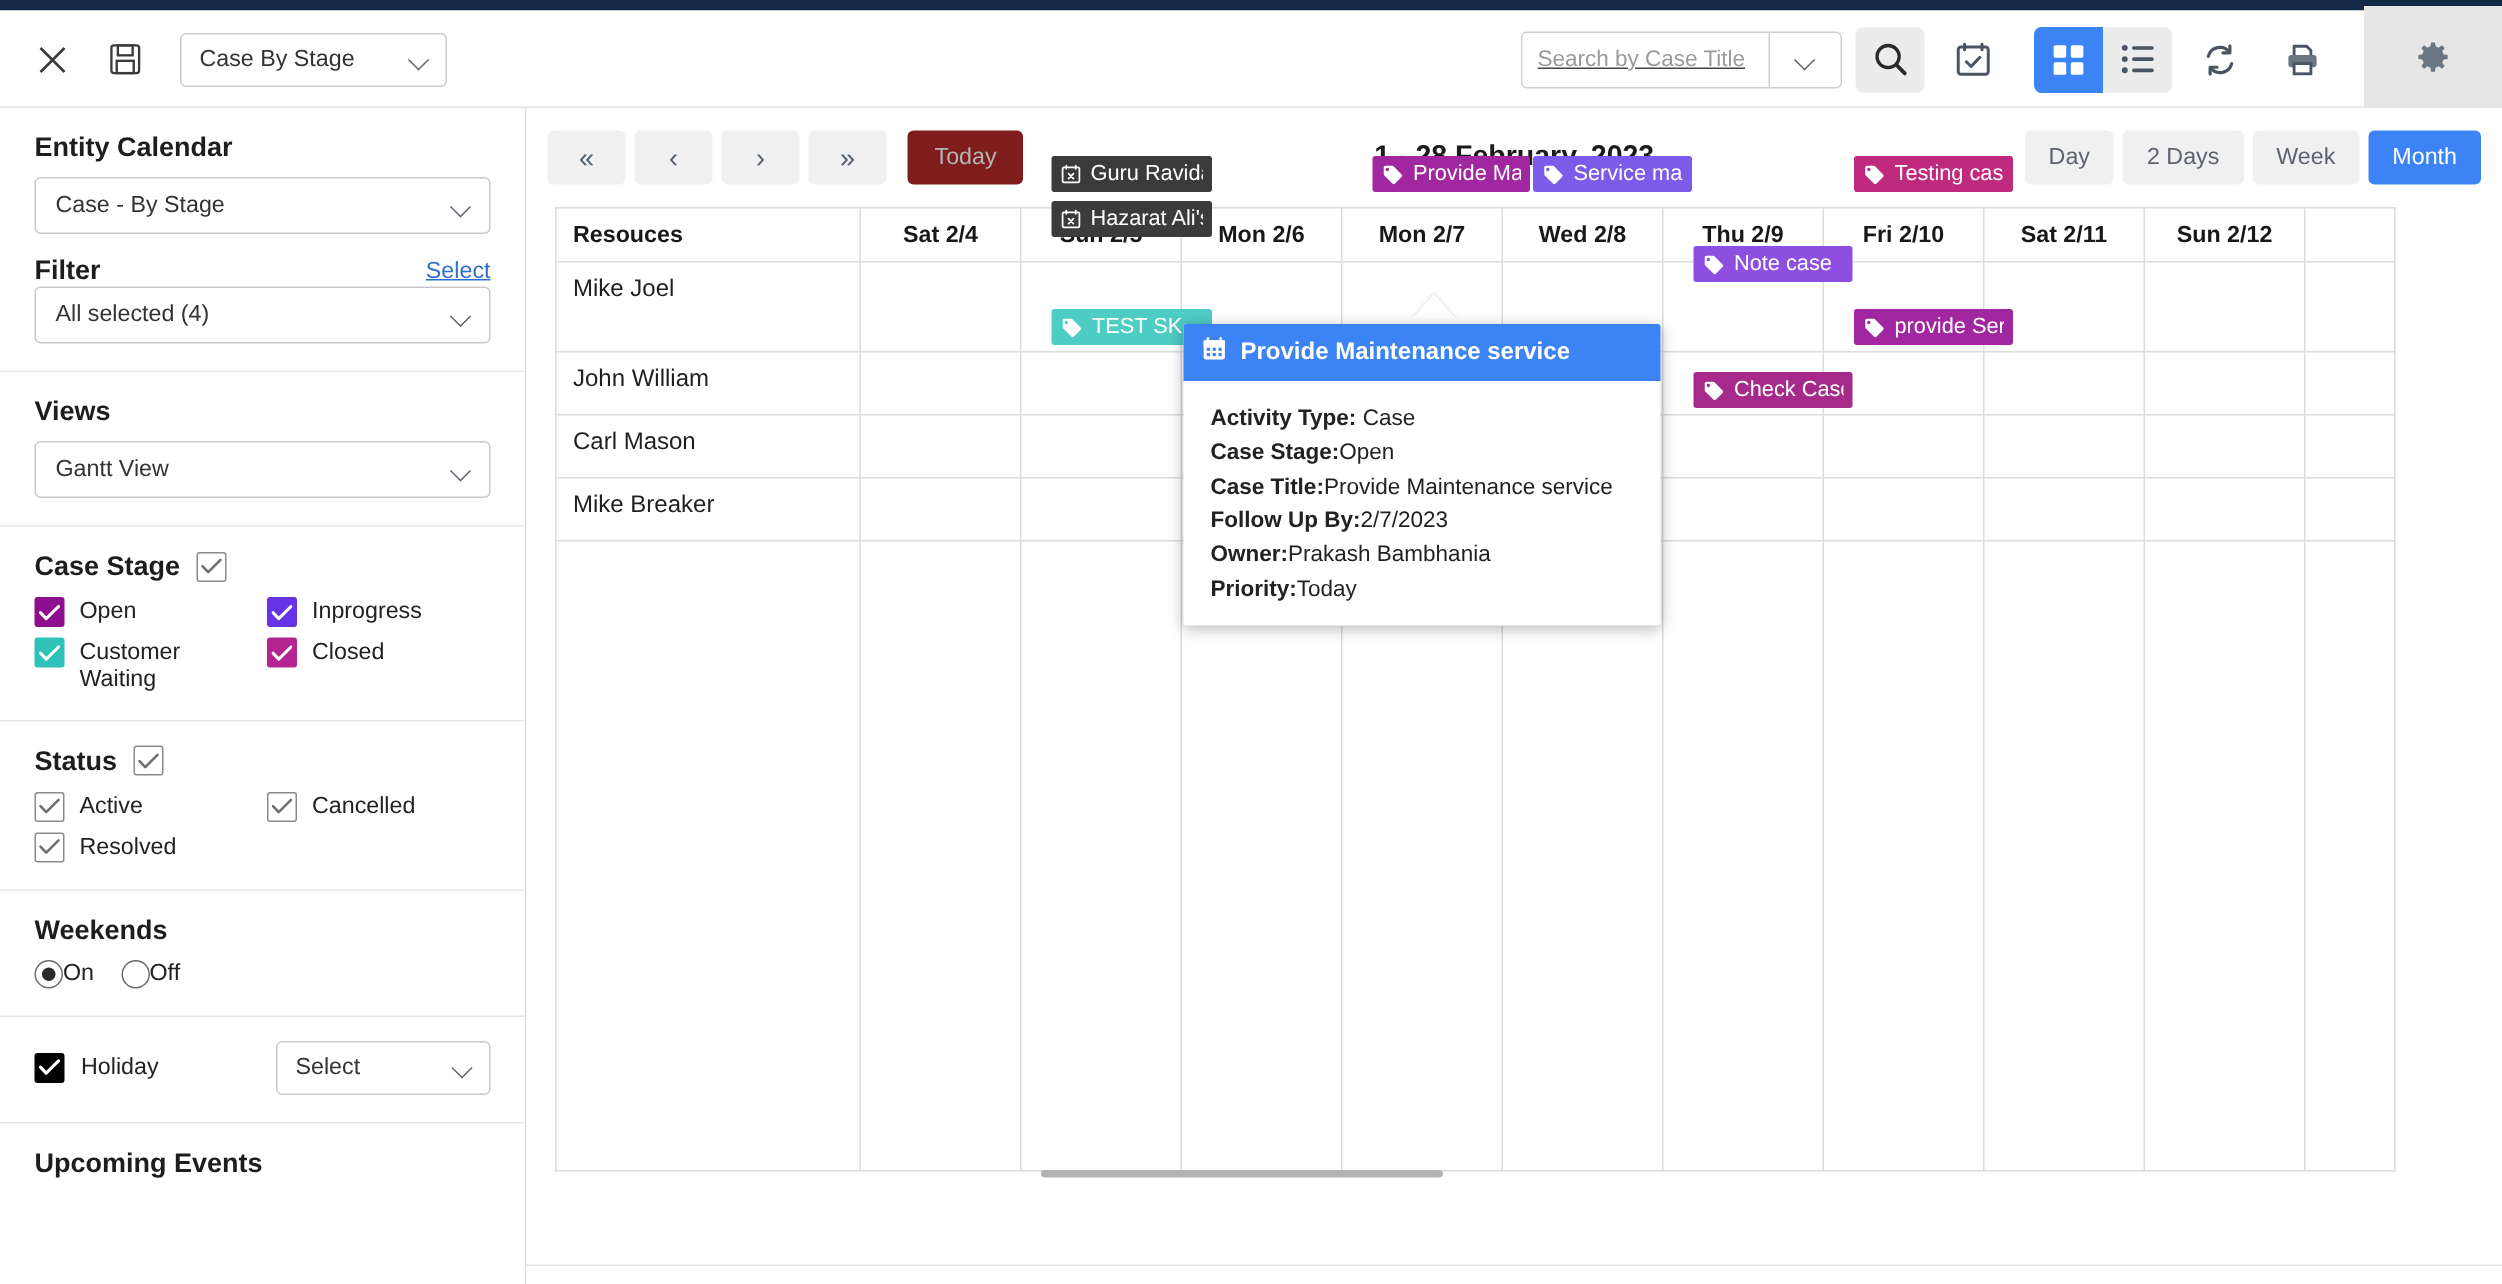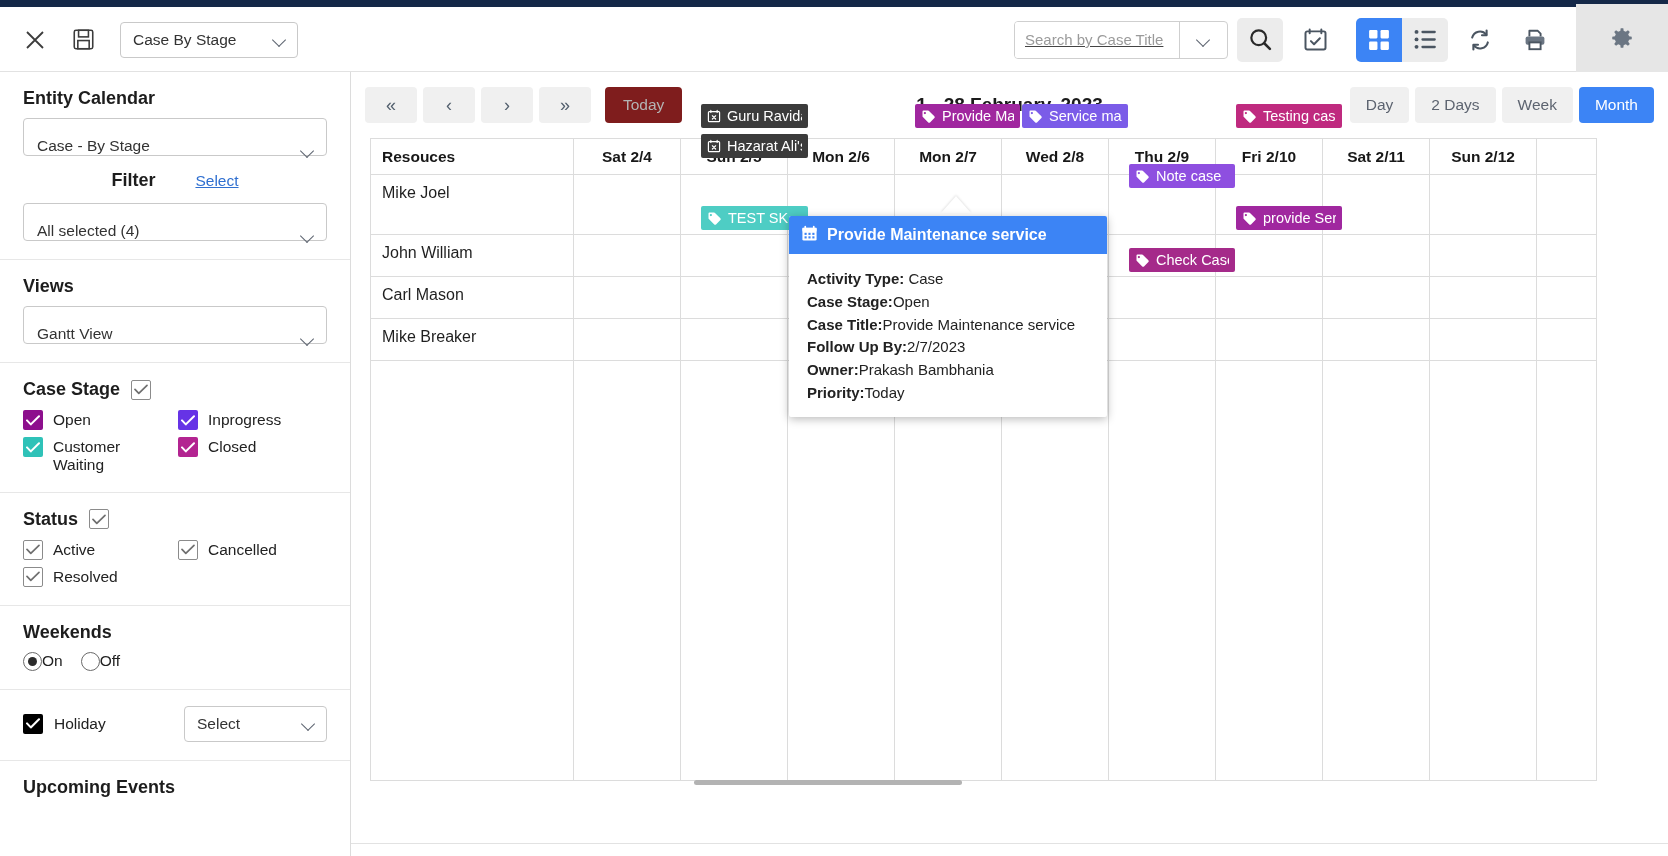--- a/index.html
+++ b/index.html
@@ -61,24 +61,24 @@
   }
 
   
   .sidebar {
     position:absolute; left:0; top:72px; width:351px; height:784px;
     background:#fff; border-right:1px solid #dcdcdc; overflow:hidden;
   }
   .sb-sec { padding:16px 23px 18px 23px; border-bottom:1px solid #e7e7e7; }
   .sb-title { font-size:18px; font-weight:bold; color:#1d1d1d; margin-bottom:9px; }
   .sb-title-row { display:flex; align-items:center; gap:11px; margin-bottom:10px; }
-  .sb-row { display:flex; align-items:center; justify-content:center; margin-bottom:12px;gap:40px; }
+  .sb-row { display:flex; align-items:center; justify-content:space-between; margin-bottom:0;gap:40px; }
   .sb-link { color:#2f6fd0; font-size:15.5px; text-decoration:underline; cursor:pointer; }
   .sb-select {
-    display:flex; align-items:flex-end; justify-content:space-between;
+    display:flex; align-items:center; justify-content:space-between;
     height:38px; width:100%; border:1px solid #c9c9c9; border-radius:4px;
     padding:0 11px 0 13px; background:#fff; cursor:pointer; font-size:15.5px; color:#333;
   }
 
   .cb-grid { display:grid; grid-template-columns:1fr 1fr; row-gap:7px; column-gap:6px; margin-top:3px; }
   .cb-item { display:flex; align-items:flex-start; gap:10px; }
   .cb-item .lbl { font-size:15.5px; color:#222; line-height:1.15; padding-top:1px; }
   .cbox {
     width:20px; height:20px; flex:0 0 auto; border-radius:2px;
     display:flex; align-items:center; justify-content:center; cursor:pointer;

